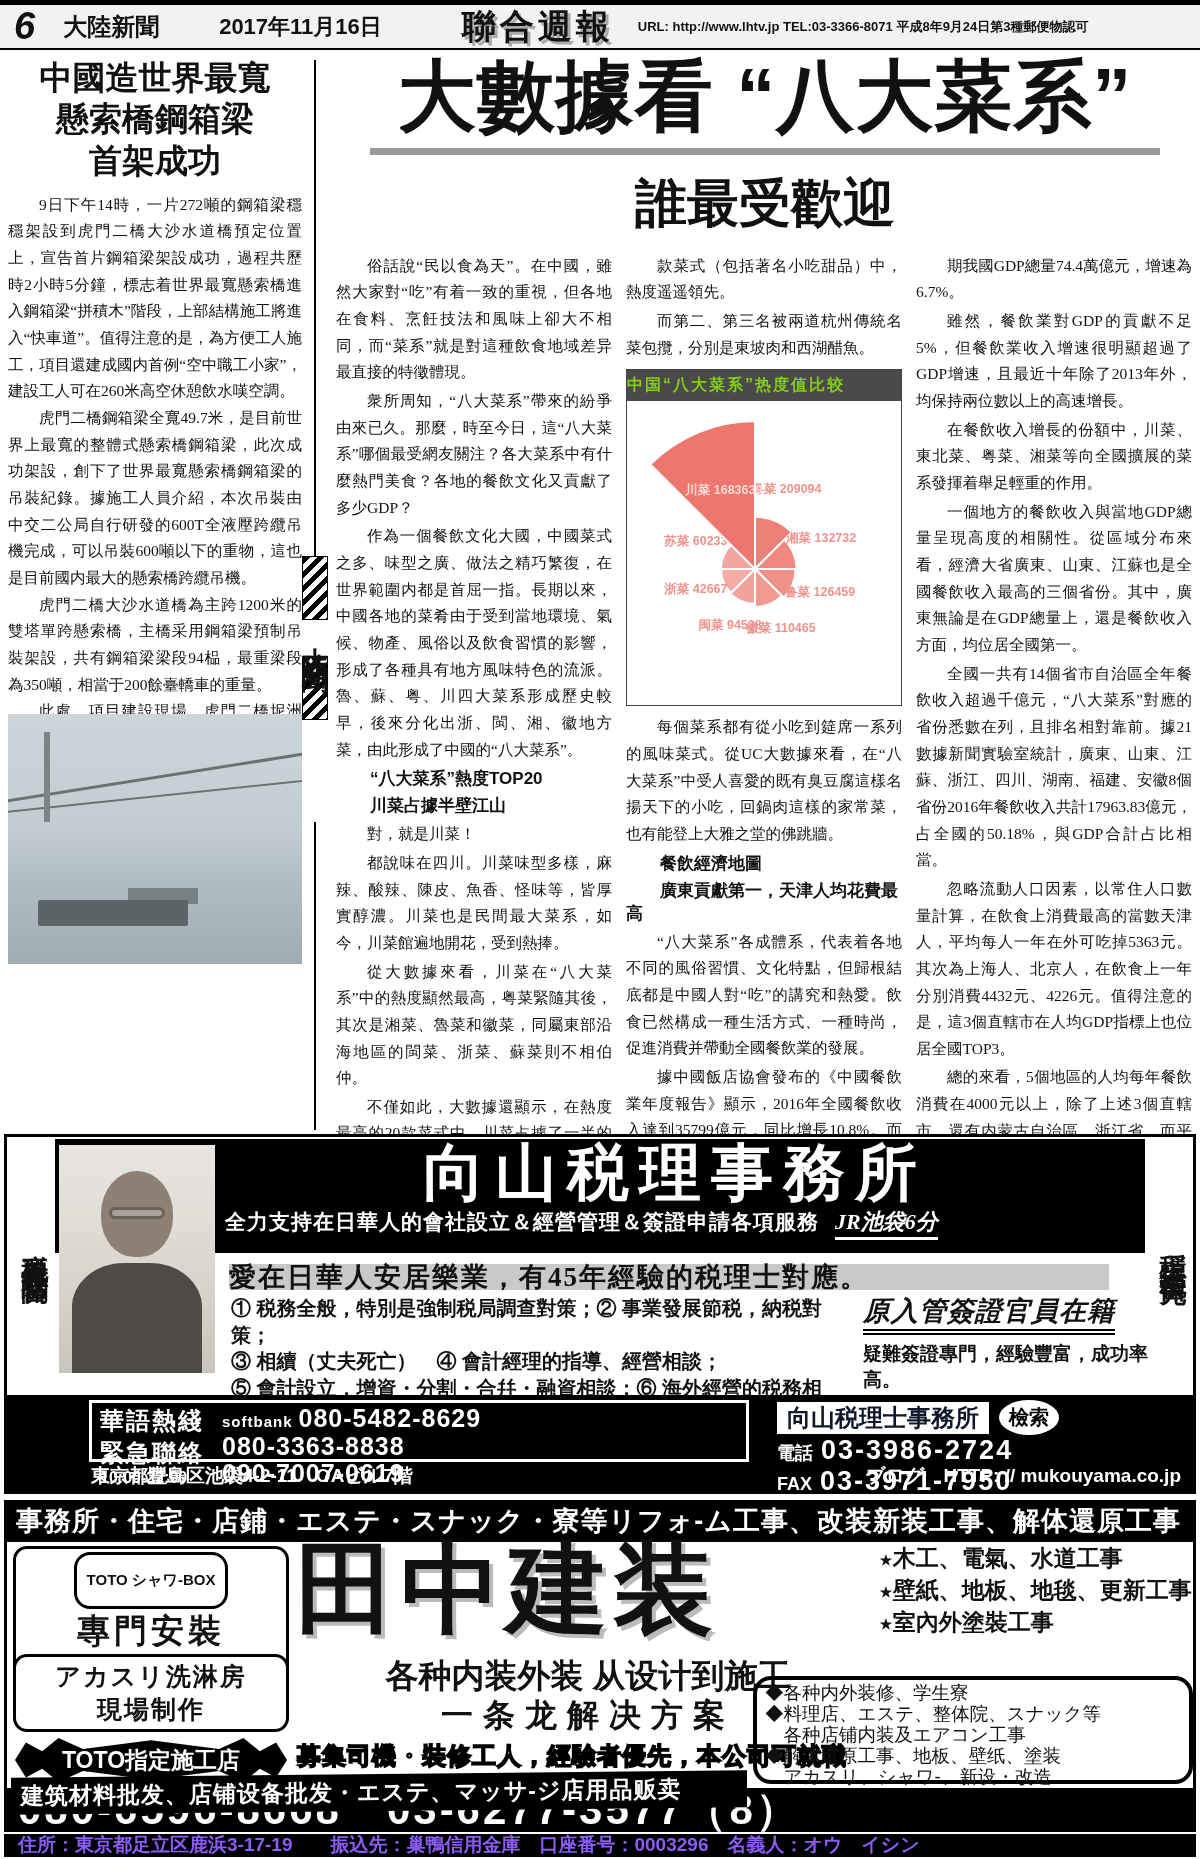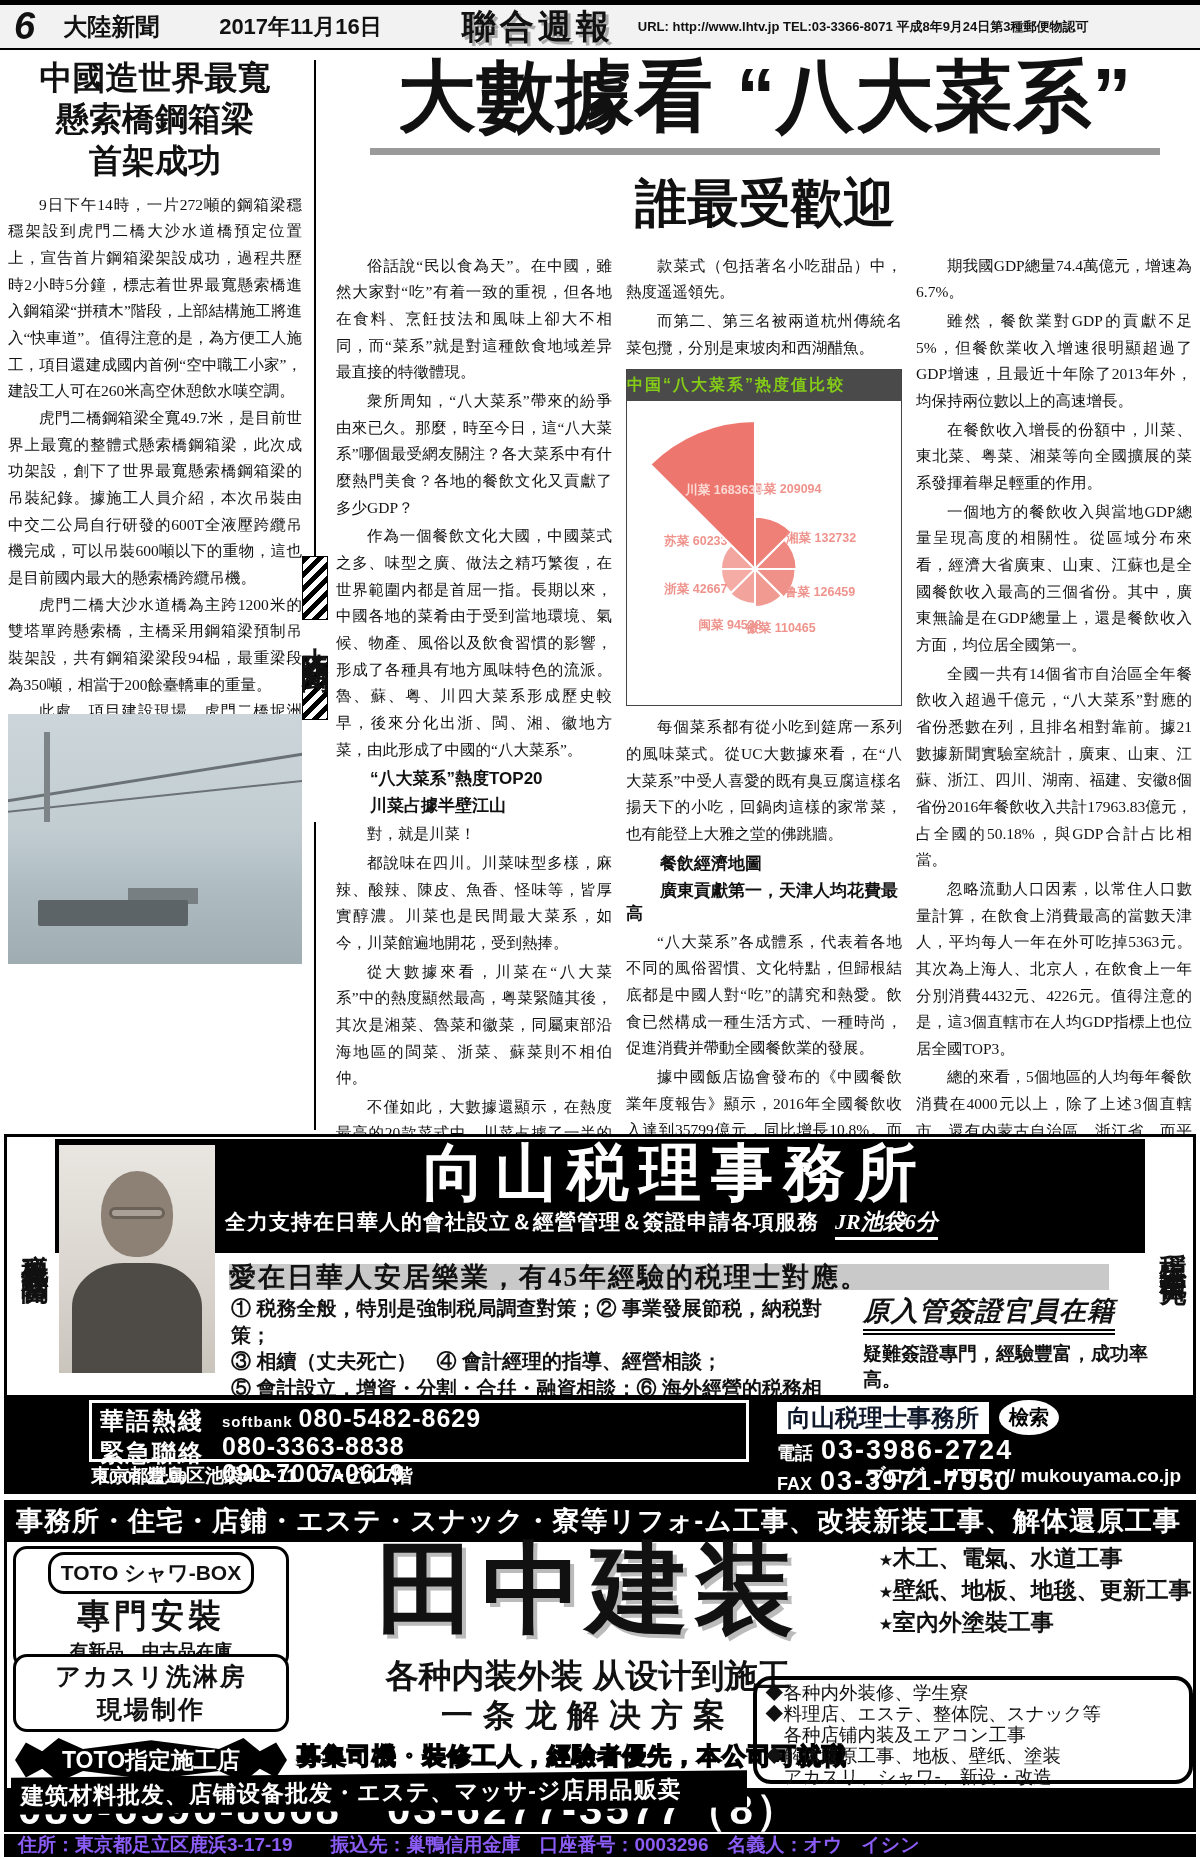--- a/index.html
+++ b/index.html
@@ -111,30 +111,30 @@
 
   
   #ad2 { position:absolute; left:4px; top:1500px; width:1192px; height:357px;
     background:#fff; font-family:"Liberation Sans", sans-serif; }
   #ad2banner { height:42px; background:#000; color:#fff; font-size:27px; font-weight:900;
     line-height:42px; padding-left:12px; letter-spacing:1px; }
   #ad2body { position:relative; height:246px; border-left:3px solid #000; border-right:3px solid #000; }
   .lbox { position:absolute; left:6px; width:276px; border:3px solid #000; border-radius:14px;
     text-align:center; padding:3px; background:#fff; }
   #lbox1 { top:4px; }
-  #lbox1 .pill { border:3px solid #000; border-radius:16px; font-size:21px; font-weight:900;
-    display:inline-block; padding:4px 10px; }
+  #lbox1 .pill { border:3px solid #000; border-radius:16px; font-size:15px; font-weight:900;
+    display:inline-block; padding:16px 10px; }
   #lbox1 .big { font-size:33px; font-weight:900; letter-spacing:4px; }
   #lbox1 .small { font-size:18px; font-weight:700; }
   #lbox2 { top:112px; }
   #lbox2 div { font-size:25px; font-weight:900; letter-spacing:2px; }
   #starburst { position:absolute; left:8px; top:196px; width:272px; height:44px; background:#000;
     color:#fff; font-size:23px; font-weight:900; text-align:center; line-height:44px;
     clip-path:polygon(0 50%,4% 10%,10% 30%,16% 0,25% 25%,50% 5%,75% 25%,84% 0,90% 30%,96% 10%,100% 50%,96% 90%,90% 70%,84% 100%,75% 75%,50% 95%,25% 75%,16% 100%,10% 70%,4% 90%); }
-  #t-title { position:absolute; left:288px; top:-6px; width:586px; text-align:center;
+  #t-title { position:absolute; left:288px; top:-6px; width:586px; text-align:left;
     font-size:100px; font-weight:900; letter-spacing:6px; line-height:1.05;
     text-shadow:4px 4px 0 #bbb; }
   #t-sub1 { position:absolute; left:288px; top:112px; width:586px; text-align:center;
     font-size:33px; font-weight:900; }
   #t-sub2 { position:absolute; left:288px; top:152px; width:586px; text-align:center;
     font-size:32px; font-weight:900; letter-spacing:10px; }
   #t-recruit { position:absolute; left:290px; top:198px; width:650px; font-size:24px; font-weight:900;
     color:#fff; -webkit-text-stroke:1.6px #000; text-shadow:0 0 1px #000; letter-spacing:1px; }
   #t-wholesale { position:absolute; left:4px; top:232px; width:736px; background:#000; color:#fff;
     font-size:23px; font-weight:900; padding:3px 10px; transform:skewY(-0.6deg); letter-spacing:1px; }

